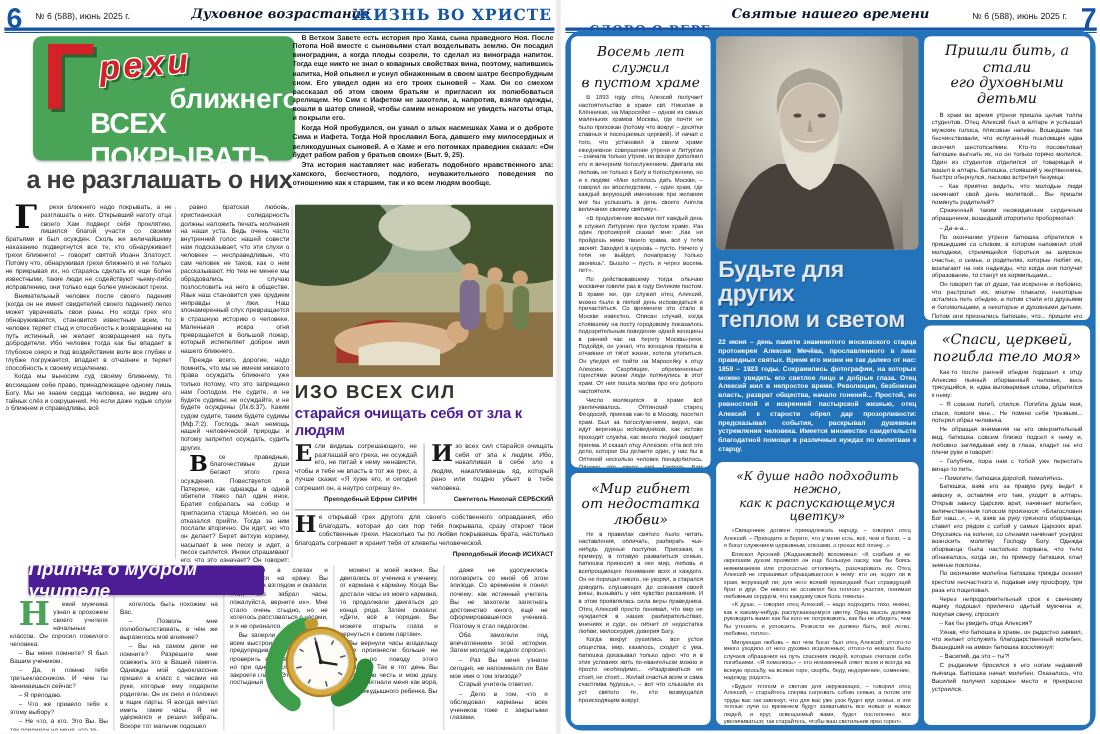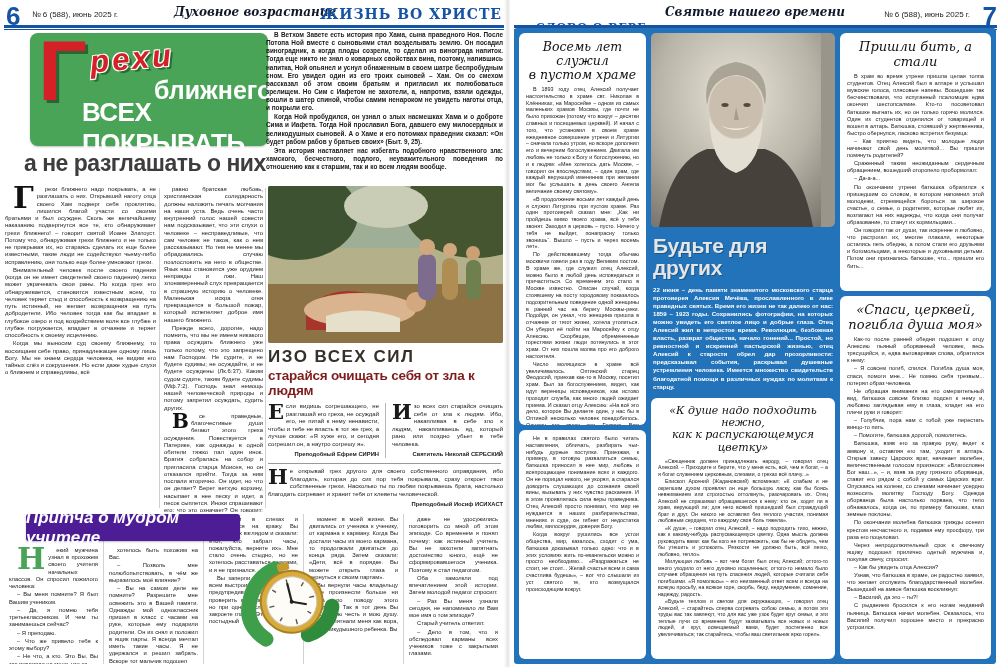--- a/index.html
+++ b/index.html
@@ -38,42 +38,42 @@
   .vl1{left:159px;top:188px;height:320px;}
   .vl2{left:265px;top:188px;height:320px;}
   .dcG::first-letter{float:left;font-family:"DejaVu Serif",serif;font-size:30px;line-height:24px;font-weight:bold;margin:0 3px 0 0;color:#111;}
   .dcV::first-letter{float:left;font-family:"DejaVu Serif",serif;font-size:20px;line-height:17px;font-weight:bold;margin:0 2px 0 0;color:#111;}
 
   .painting{position:absolute;left:268px;top:186px;width:235px;height:157px;overflow:hidden;border-radius:2px;}
   .painting svg{display:block;}
 
   .izo{position:absolute;left:268px;top:347px;width:235px;height:162px;overflow:hidden;}
   .izo-t1{font-size:17px;font-weight:bold;color:#35302a;letter-spacing:1.5px;}
-  .izo-t2{font-size:13.5px;font-weight:bold;color:#7f1d1d;margin-top:1px;letter-spacing:-0.2px;}
+  .izo-t2{font-size:13.5px;font-weight:bold;color:#4c1d95;margin-top:1px;letter-spacing:-0.2px;}
   .qrow{display:flex;margin-top:5px;}
   .q{width:50%;padding-right:6px;font-size:6px;line-height:1.25;}
   .qr{border-left:1px solid #b5b5b5;padding-left:6px;padding-right:0;}
   .qp{margin:0;text-align:justify;}
   .dcE::first-letter{float:left;font-family:"DejaVu Serif",serif;font-size:21px;line-height:17px;font-weight:bold;margin:0 2px 0 0;}
   .qa{text-align:right;font-weight:bold;font-size:5.8px;margin-top:3px;}
   .qhr{border-top:1px solid #9a9a9a;margin:5px 2px 4px 0;}
   .q3{font-size:6px;line-height:1.25;}
 
   
   .parable{position:absolute;left:4px;top:514px;width:499px;height:150px;}
   .pcols{position:absolute;inset:0;display:flex;}
   .pc{flex:1;padding:2px 5px 0 5px;font-size:5.8px;line-height:1.25;overflow:hidden;}
   .pc + .pc{border-left:1px solid #d2d2d2;}
   .pc1,.pc2{padding-top:33px;}
   .pbanner{position:absolute;left:22px;top:0;width:214px;height:27px;background:#4c1d95;color:#fff;font-size:17px;font-weight:bold;font-style:italic;display:flex;align-items:center;justify-content:center;border-radius:3px;box-shadow:0 1px 2px rgba(0,0,0,.25);}
   .fancyN::first-letter{float:left;font-family:"DejaVu Serif",serif;font-size:30px;line-height:24px;font-weight:bold;color:#4aa457;margin:0 3px 0 0;}
   .watch{position:absolute;left:234px;top:36px;width:106px;height:106px;transform:rotate(-14deg);}
 
   
-  .bluepanel{position:absolute;left:4px;top:28px;width:482px;height:636px;background:#2273b9;border-radius:3px;padding:5px;box-sizing:border-box;display:flex;gap:5px;}
+  .bluepanel{position:absolute;left:4px;top:28px;width:482px;height:636px;background:#2273b9;border-radius:15px;padding:5px;box-sizing:border-box;display:flex;gap:5px;}
   .rcol{display:flex;flex-direction:column;gap:5px;min-width:0;}
   .rcolA{width:127px;}
   .rcolB{width:184px;gap:0;}
   .rcolC{flex:1;}
   .wbox{background:#fff;border-radius:6px;padding:5px 7px;overflow:hidden;box-sizing:border-box;}
   .boxA1{height:392px;}
   .grow{flex:1;}
   .stitle{font-family:"DejaVu Serif",serif;font-style:italic;text-align:center;line-height:1.12;color:#111;margin:2px 0 4px 0;}
   .s12{font-size:12.5px;}
   .s11{font-size:11px;}
@@ -250,20 +250,24 @@
             <div>в пустом храме</div>
           </div>
           <div class="small">
               <p>В 1893 году отец Алексий получает настоятельство в храме свт. Николая в Клённиках, на Маросейке – одном из самых маленьких храмов Москвы, где почти не было прихожан (потому что вокруг – десятки славных и посещаемых церквей). И начал с того, что установил в своем храме ежедневное совершение утрени и Литургии – сначала только утром, но вскоре дополнил его и вечерним богослужением. Двигала им любовь не только к Богу и богослужению, но и к людям: «Мне хотелось дать Москве, – говорил он впоследствии, – один храм, где каждый верующий именинник при желании мог бы услышать в день своего Ангела величание своему святому».</p>
               <p>«В продолжение восьми лет каждый день я служил Литургию при пустом храме. Раз один протоиерей сказал мне: „Как ни пройдешь мимо твоего храма, всё у тебя звонят. Заходил в церковь – пусто. Ничего у тебя не выйдет, понапрасну только звонишь“. Вышло – пусть и через восемь лет».</p>
               <p>По действовавшему тогда обычаю москвичи говели раз в году Великим постом. В храме же, где служил отец Алексий, можно было в любой день исповедаться и причаститься. Со временем это стало в Москве известно. Описан случай, когда стоявшему на посту городовому показалось подозрительным поведение одной женщины в ранний час на берегу Москвы-реки. Подойдя, он узнал, что женщина пришла в отчаяние от тягот жизни, хотела утопиться. Он убедил её пойти на Маросейку к отцу Алексию. Скорбящие, обремененные горестями жизни люди потянулись в этот храм. От них пошла молва про его доброго настоятеля.</p>
               <p>Число молящихся в храме всё увеличивалось. Оптинский старец Феодосий, приехав как-то в Москву, посетил храм. Был за богослужением, видел, как идут вереницы исповедников, как истово проходит служба, как много людей ожидает приема. И сказал отцу Алексию: «На всё это дело, которое Вы делаете один, у нас бы в Оптиной несколько человек понадобилось. Одному это сверх сил. Господь Вам помогает».</p>
             </div>
         </div>
         <div class="wbox grow">
+          <div class="stitle s12">
+            <div>«Мир гибнет</div>
+            <div>от недостатка любви»</div>
+          </div>
           <div class="small">
               <p>Не в правилах святого было читать наставления, обличать, разбирать чьи-нибудь дурные поступки. Приезжая, к примеру, в готовую развалиться семью, батюшка приносил в нее мир, любовь и всепрощающее понимание всех и каждого. Он не порицал никого, не укорял, а старался доводить слушающих до сознания своей вины, вызывать у них чувство раскаяния. И в этом проявлялась сила веры праведника. Отец Алексий просто понимал, что мир не нуждается в наших разбирательствах, мнениях и суде, он гибнет от недостатка любви, милосердия, доверия Богу.</p>
               <p>Когда вокруг рушились все устои общества, мир, казалось, сходит с ума, батюшка доказывал только одно: что и в этих условиях жить по-евангельски можно и просто необходимо... «Раздражаться не стоит, не стоит... Желай счастья всем и сама счастлива будешь», – вот что слышали из уст святого те, кто возмущался происходящим вокруг.</p>
             </div>
         </div>
       </div>
 
       <div class="rcol rcolB">
         <div class="photo">
           <svg width="170" height="194" viewBox="0 0 170 194" xmlns="http://www.w3.org/2000/svg">
@@ -280,20 +284,21 @@
             <ellipse cx="85" cy="74" rx="27" ry="31" fill="#cabfae"></ellipse>
             <path d="M58 84 Q60 132 85 140 Q110 132 112 84 Q102 106 85 106 Q68 106 58 84" fill="#e4dfd3"></path>
             <ellipse cx="74" cy="72" rx="3.6" ry="1.9" fill="#4f4a42"></ellipse>
             <ellipse cx="96" cy="72" rx="3.6" ry="1.9" fill="#4f4a42"></ellipse>
             <path d="M85 74 L83 87 L88 87 Z" fill="#a89d8a"></path>
             <path d="M70 93 Q85 101 100 93 Q85 98 70 93" fill="#efeadd"></path>
           </svg>
         </div>
         <div class="bheadline">
           <div>Будьте для других</div>
+          <div>теплом и светом</div>
         </div>
         <div class="bcaption">22 июня – день памяти знаменитого московского старца протоиерея Алексия Мечёва, прославленного в лике праведных святых. Время его жизни не так далеко от нас: 1859 – 1923 годы. Сохранились фотографии, на которых можно увидеть его светлое лицо и добрые глаза. Отец Алексий жил в непростое время. Революция, безбожная власть, разврат общества, начало гонений... Простой, но ревностной и искренней пастырской жизнью, отец Алексий к старости обрел дар прозорливости: предсказывал события, раскрывал душевные устремления человека. Имеется множество свидетельств благодатной помощи в различных нуждах по молитвам к старцу.</div>
         <div class="wbox grow">
           <div class="stitle s11">
             <div>«К душе надо подходить нежно,</div>
             <div>как к распускающемуся цветку»</div>
           </div>
           <div class="xsmall">
               <p>«Священник должен принадлежать народу, – говорил отец Алексий. – Приходите и берите, что у меня есть, всё, чем я богат, – а я богат служением церковным, слезами, о грехах всё плачу...»</p>
               <p>Епископ Арсений (Жадановский) вспоминал: «К слабым и не окрепшим духом проявлял он еще большую ласку, как бы боясь невниманием или строгостью оттолкнуть, разочаровать их. Отец Алексий не спрашивал обращавшегося к нему: кто он, ходит ли в храм, верующий ли; для него всякий пришедший был страждущий брат и друг. Он никого не оставлял без теплого участия, понимая любовным сердцем, что каждому своя боль тяжела».</p>
@@ -301,34 +306,35 @@
               <p>Милующая любовь – вот чем богат был отец Алексий; оттого-то много уходило от него духовно исцеленных; оттого-то немало было случаев обращения на путь спасения людей, которые считали себя погибшими. «Я помолюсь» – его неизменный ответ всем и всегда на всякую просьбу, на всякое горе, скорбь, беду, недоумение, сомнение, надежду, радость.</p>
               <p>«Будьте теплом и светом для окружающих, – говорил отец Алексий, – старайтесь сперва согревать собою семью, а потом эти труды вас так завлекут, что для вас уже узок будет круг семьи, и эти теплые лучи со временем будут захватывать все новых и новых людей, и круг, освещаемый вами, будет постепенно все увеличиваться; так старайтесь, чтобы ваш светильник ярко горел».</p>
             </div>
         </div>
       </div>
 
       <div class="rcol rcolC">
         <div class="wbox" style="height:258px;">
           <div class="stitle s13">
             <div>Пришли бить, а стали</div>
+            <div>его духовными детьми</div>
           </div>
           <div class="med">
               <p>В храм во время утрени пришла целая толпа студентов. Отец Алексий был в алтаре и услышал мужские голоса, плясовые напевы. Вошедшие так бесчинствовали, что испуганный псаломщик едва окончил шестопсалмие. Кто-то посоветовал батюшке выгнать их, но он только горячо молился. Один из студентов отделился от товарищей и вошел в алтарь. Батюшка, стоявший у жертвенника, быстро обернулся, ласково встретил безумца:</p>
               <p>– Как приятно видеть, что молодые люди начинают свой день молитвой... Вы пришли помянуть родителей?</p>
               <p>Сраженный таким неожиданным сердечным обращением, вошедший оторопело пробормотал:</p>
               <p>– Да-а-а...</p>
               <p>По окончании утрени батюшка обратился к пришедшим со словом, в котором напомнил этой молодежи, стремящейся бороться за широкое счастье, о семье, о родителях, которые любят их, возлагают на них надежды, что когда они получат образование, то станут их кормильцами...</p>
               <p>Он говорил так от души, так искренне и любовно, что растрогал их, многие плакали, некоторые остались петь обедню, а потом стали его друзьями и богомольцами, а некоторые и духовными детьми. Потом они признались батюшке, что... пришли его бить...</p>
             </div>
         </div>
         <div class="wbox grow">
           <div class="stitle s13">
             <div>«Спаси, церквей,</div>
-            <div>погибла душа моя»</div>
+            <div>погибла тело моя»</div>
           </div>
           <div class="med">
               <p>Как-то после ранней обедни подошел к отцу Алексию пьяный оборванный человек, весь трясущийся, и, едва выговаривая слова, обратился к нему:</p>
               <p>– Я совсем погиб, спился. Погибла душа моя, спаси, помоги мне... Не помню себя трезвым... потерял образ человека.</p>
               <p>Не обращая внимания на его омерзительный вид, батюшка совсем близко подсел к нему и, любовно заглядывая ему в глаза, кладет на его плечи руки и говорит:</p>
               <p>– Голубчик, пора нам с тобой уже перестать винцо-то пить.</p>
               <p>– Помогите, батюшка дорогой, помолитесь.</p>
               <p>Батюшка, взяв его за правую руку, ведет к амвону и, оставляя его там, уходит в алтарь. Открыв завесу Царских врат, начинает молебен, величественным голосом произнося: «Благословен Бог наш...», – и, взяв за руку грязного оборванца, ставит его рядом с собой у самых Царских врат. Опускаясь на колени, со слезами начинает усердно возносить молитву Господу Богу. Одежда оборванца была настолько порвана, что тело обнажалось, когда он, по примеру батюшки, клал земные поклоны.</p>
               <p>По окончании молебна батюшка трижды осенил крестом несчастного и, подавая ему просфору, три раза его поцеловал.</p>
               <p>Через непродолжительный срок к свечному ящику подошел прилично одетый мужчина и, покупая свечу, спросил:</p>

